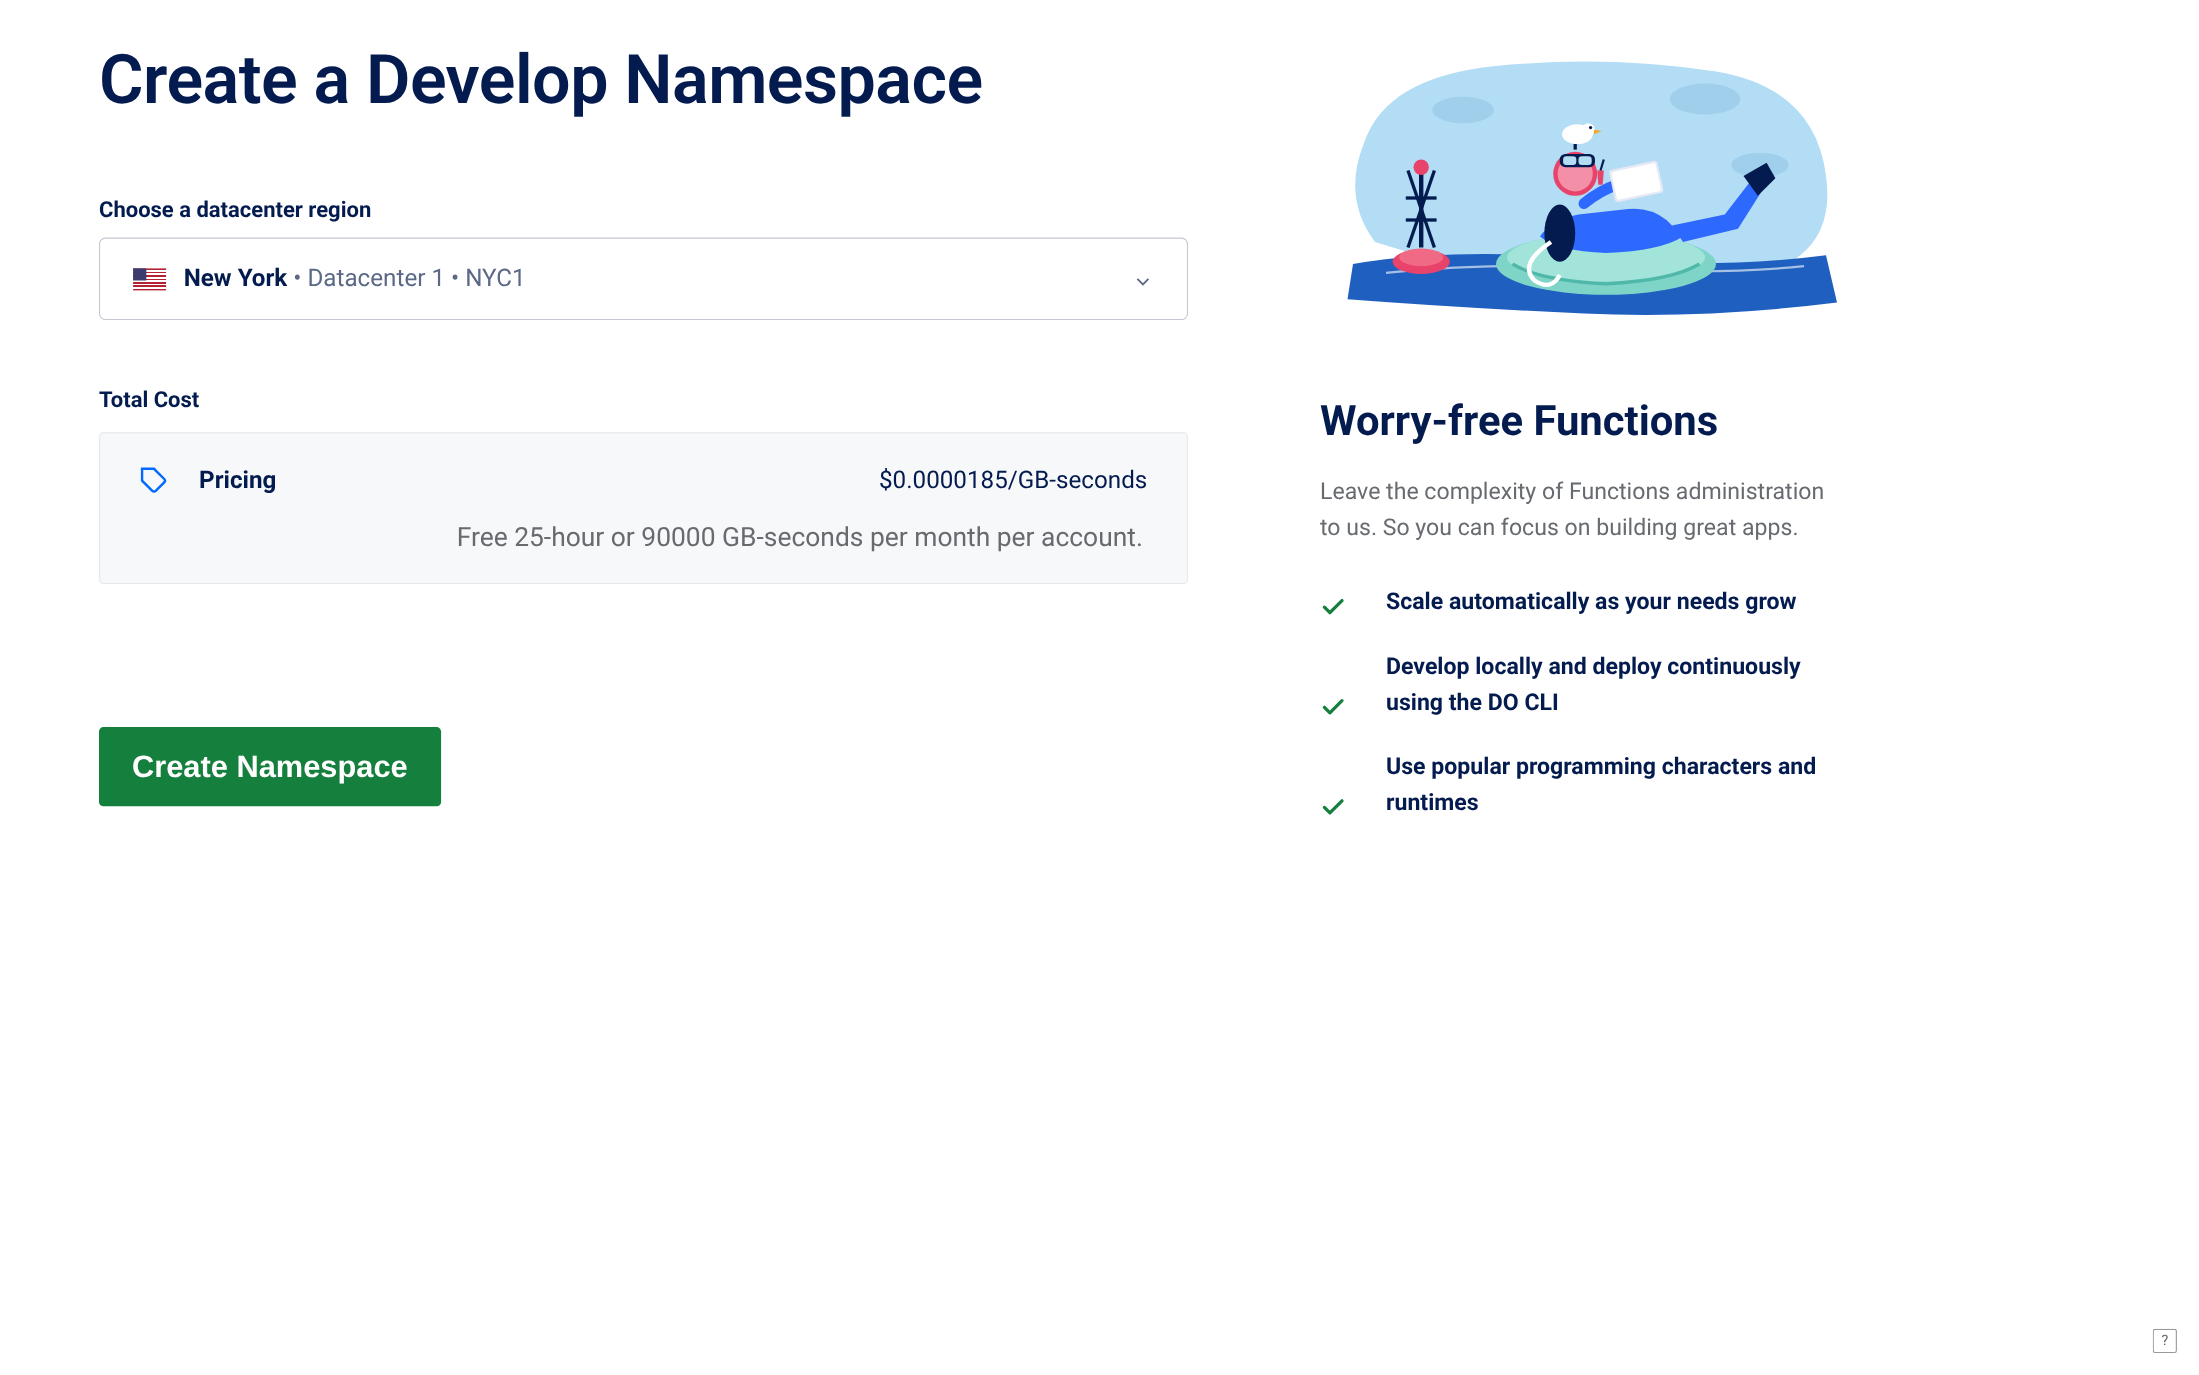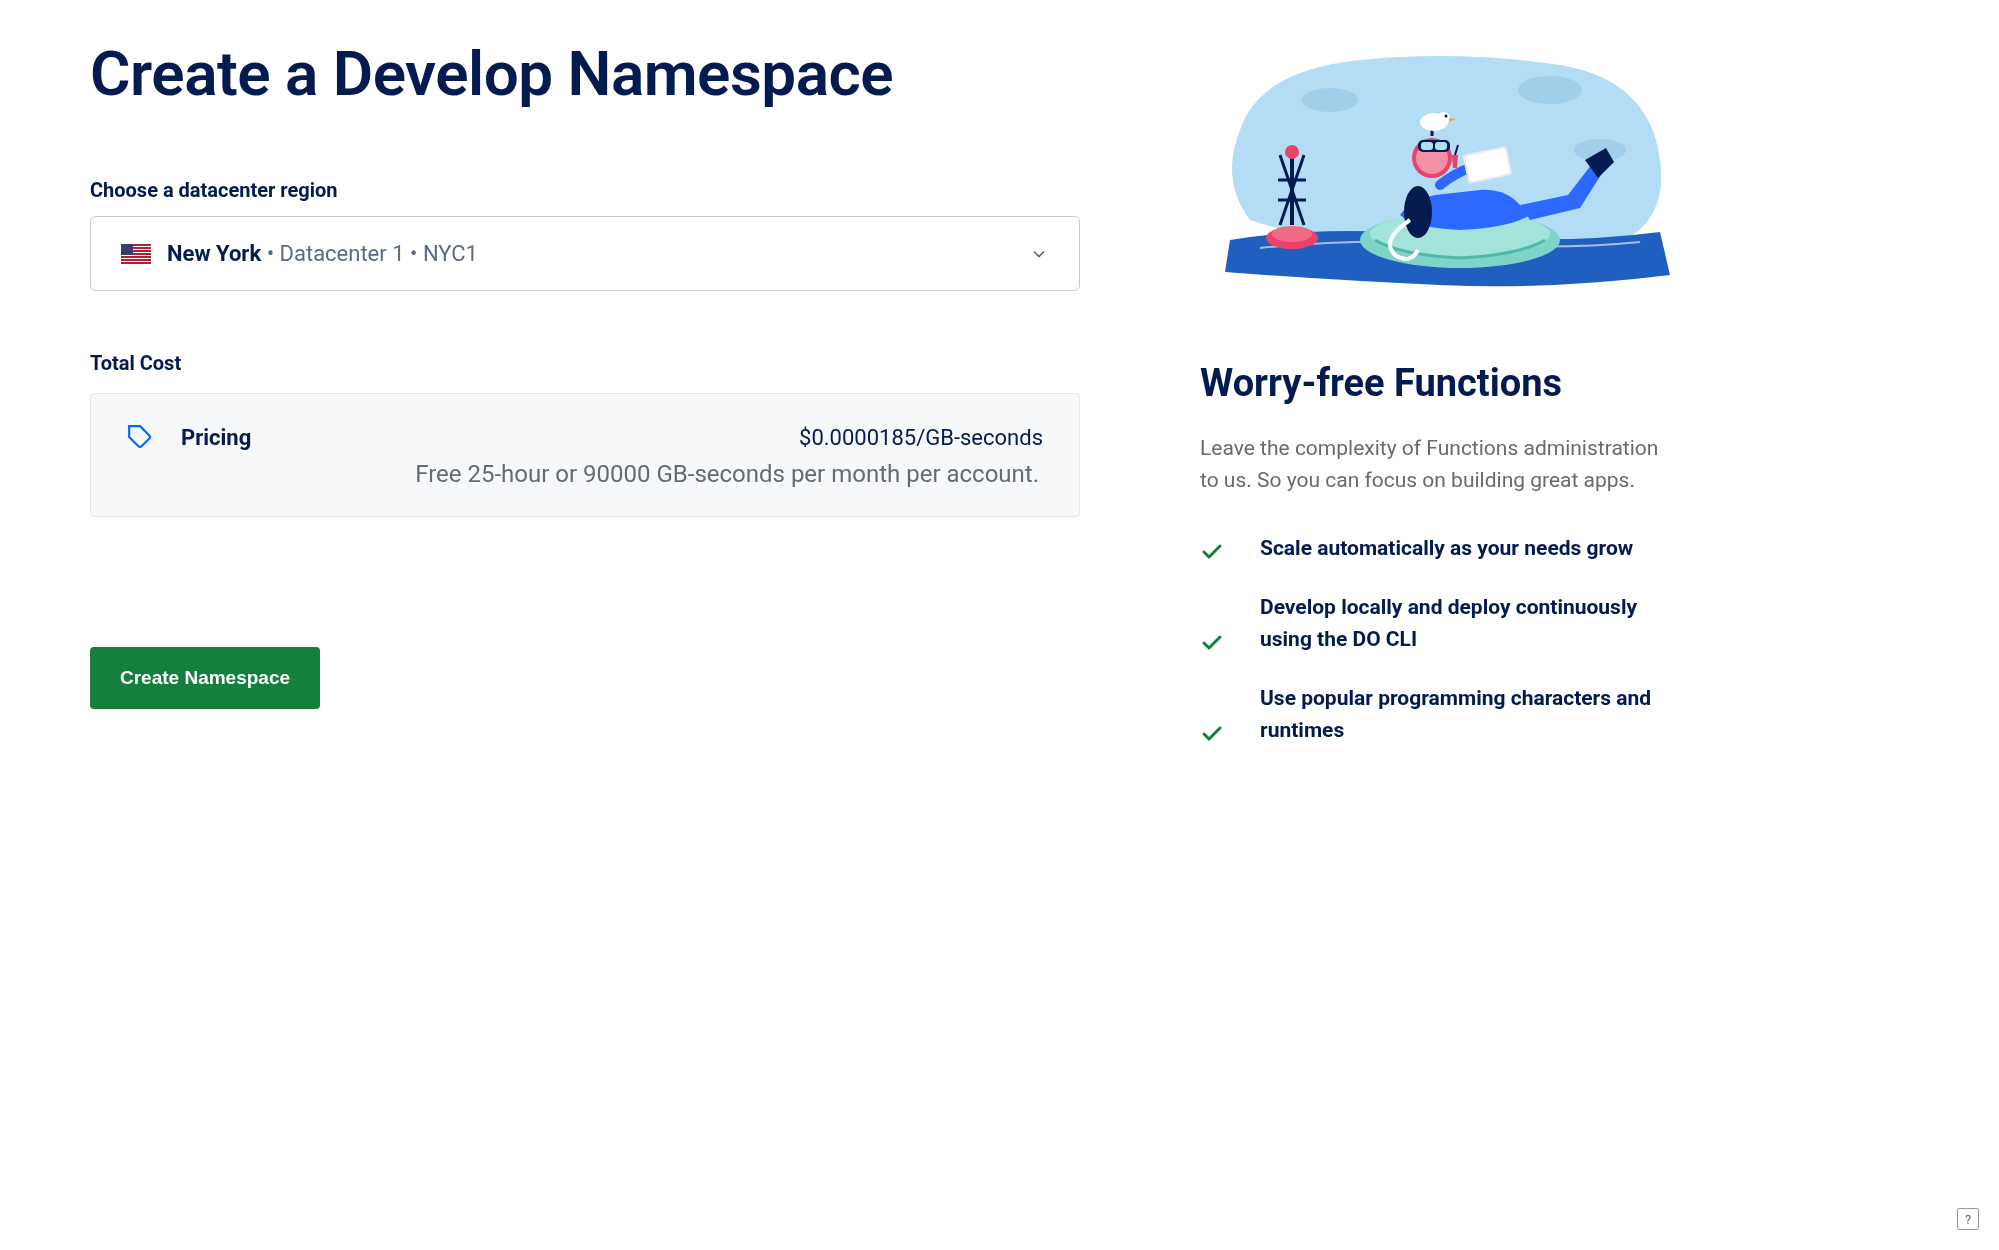--- a/index.html
+++ b/index.html
@@ -44,21 +44,21 @@
       font-size: 19px;
       color: #676b70;
       margin-top: -8px;
       margin-bottom: 12px;
     }
     .dropdown {
       border: 1px solid #c4c9d1;
       border-radius: 6px;
       padding: 24px 30px;
       display: flex;
-      align-items: center;
+      align-items: flex-end;
       justify-content: space-between;
       cursor: pointer;
       background: #fff;
       gap: 12px;
     }
     .dropdown-content {
       display: flex;
       align-items: center;
       gap: 16px;
     }
@@ -131,21 +131,21 @@
       background: #f7f8fa;
       border: 1px solid #e5e8ec;
       border-radius: 4px;
       padding: 30px 36px 28px 36px;
       margin-top: 18px;
     }
     .pricing-row {
       display: flex;
       align-items: center;
       justify-content: space-between;
-      margin-bottom: 10px;
+      margin-bottom: 24px;
     }
     .pricing-left {
       display: flex;
       align-items: center;
       gap: 28px;
     }
     .pricing-label {
       font-size: 22px;
       font-weight: 700;
       color: #031b4e;
@@ -164,21 +164,21 @@
     .tag-icon {
       width: 26px;
       height: 26px;
     }
     .create-button {
       background: #15803d;
       color: #ffffff;
       border: none;
       border-radius: 4px;
       padding: 20px 30px;
-      font-size: 19px;
+      font-size: 28px;
       font-weight: 600;
       cursor: pointer;
       margin-top: 70px;
     }
     .illustration {
       width: 100%;
       height: 260px;
       margin-bottom: 60px;
       display: flex;
       align-items: center;

